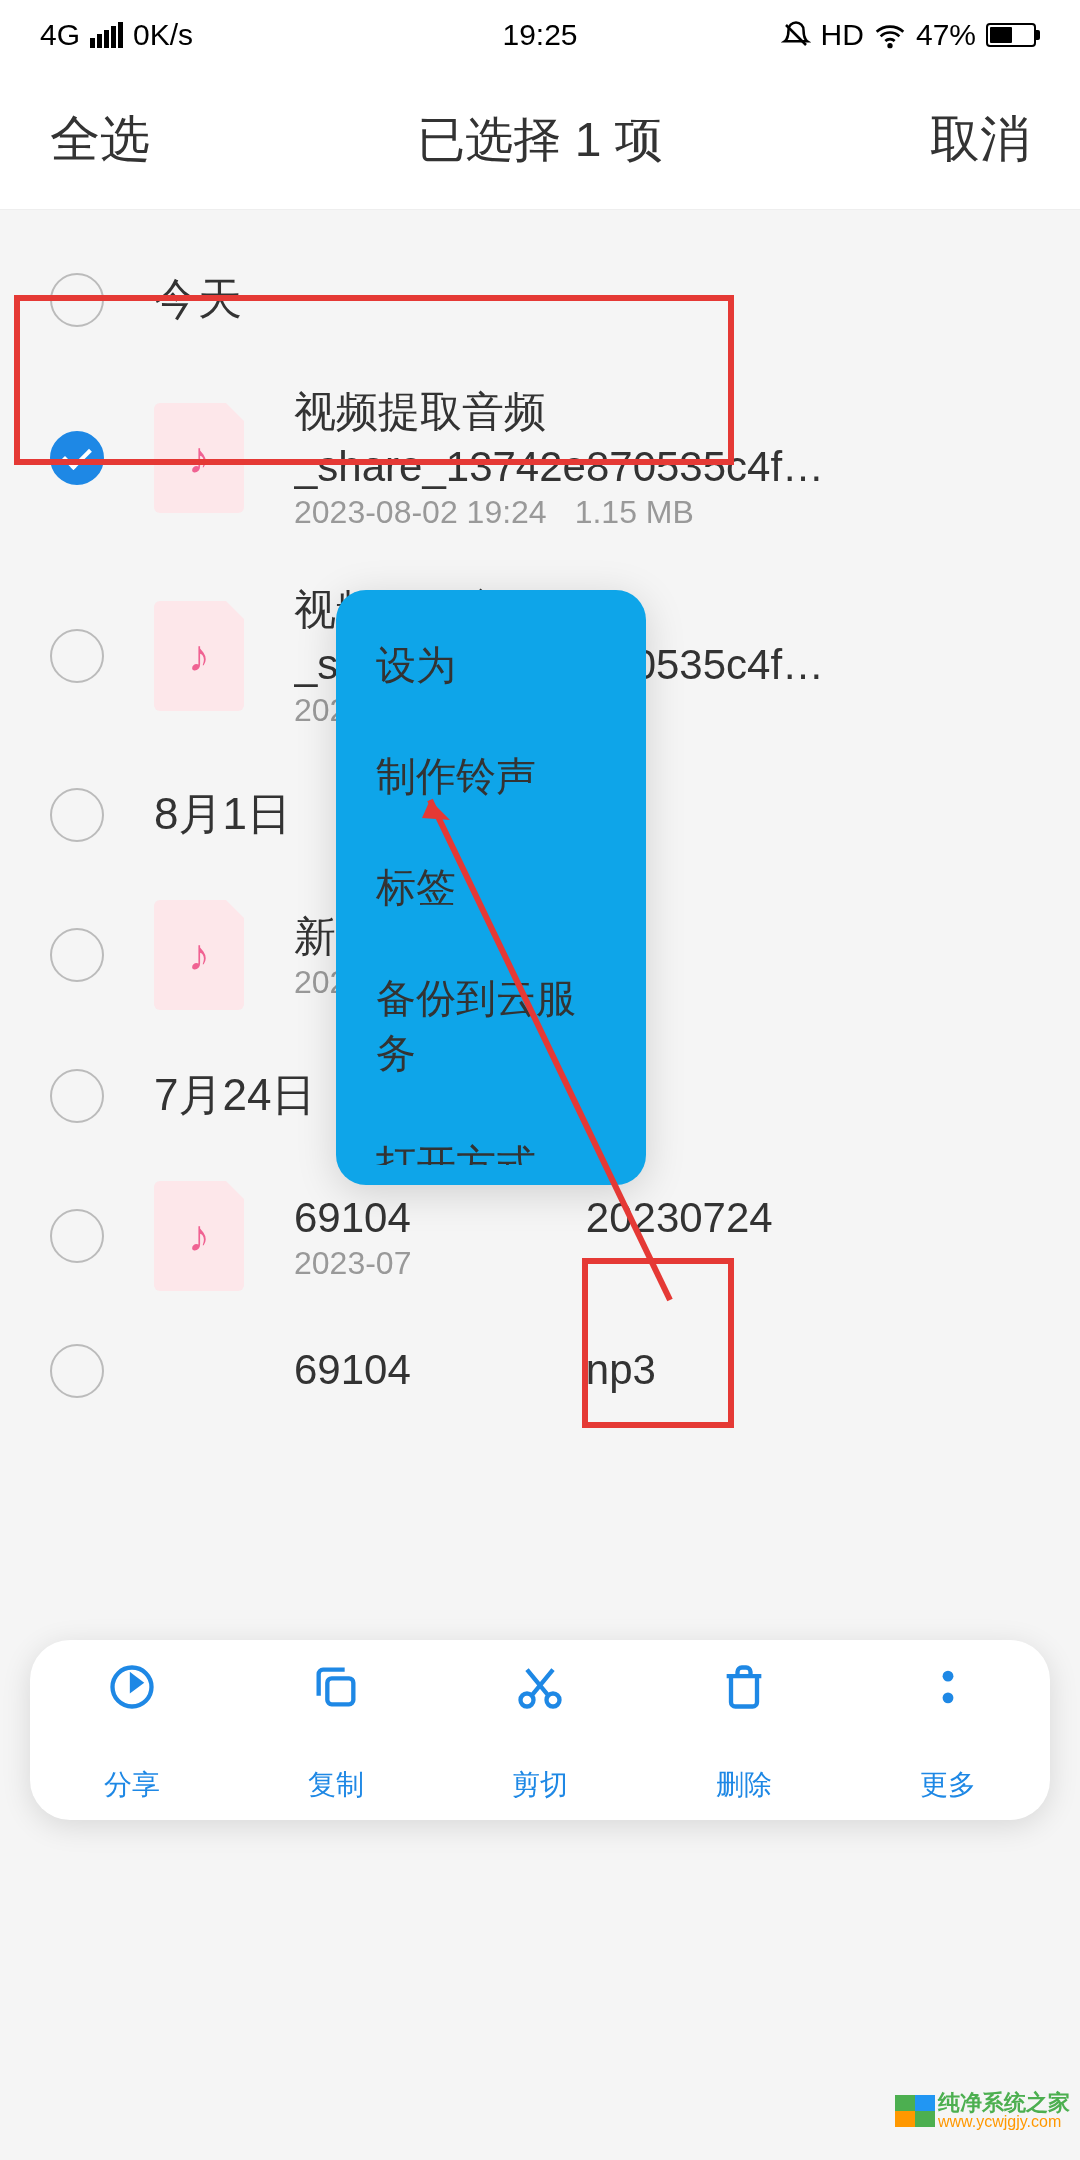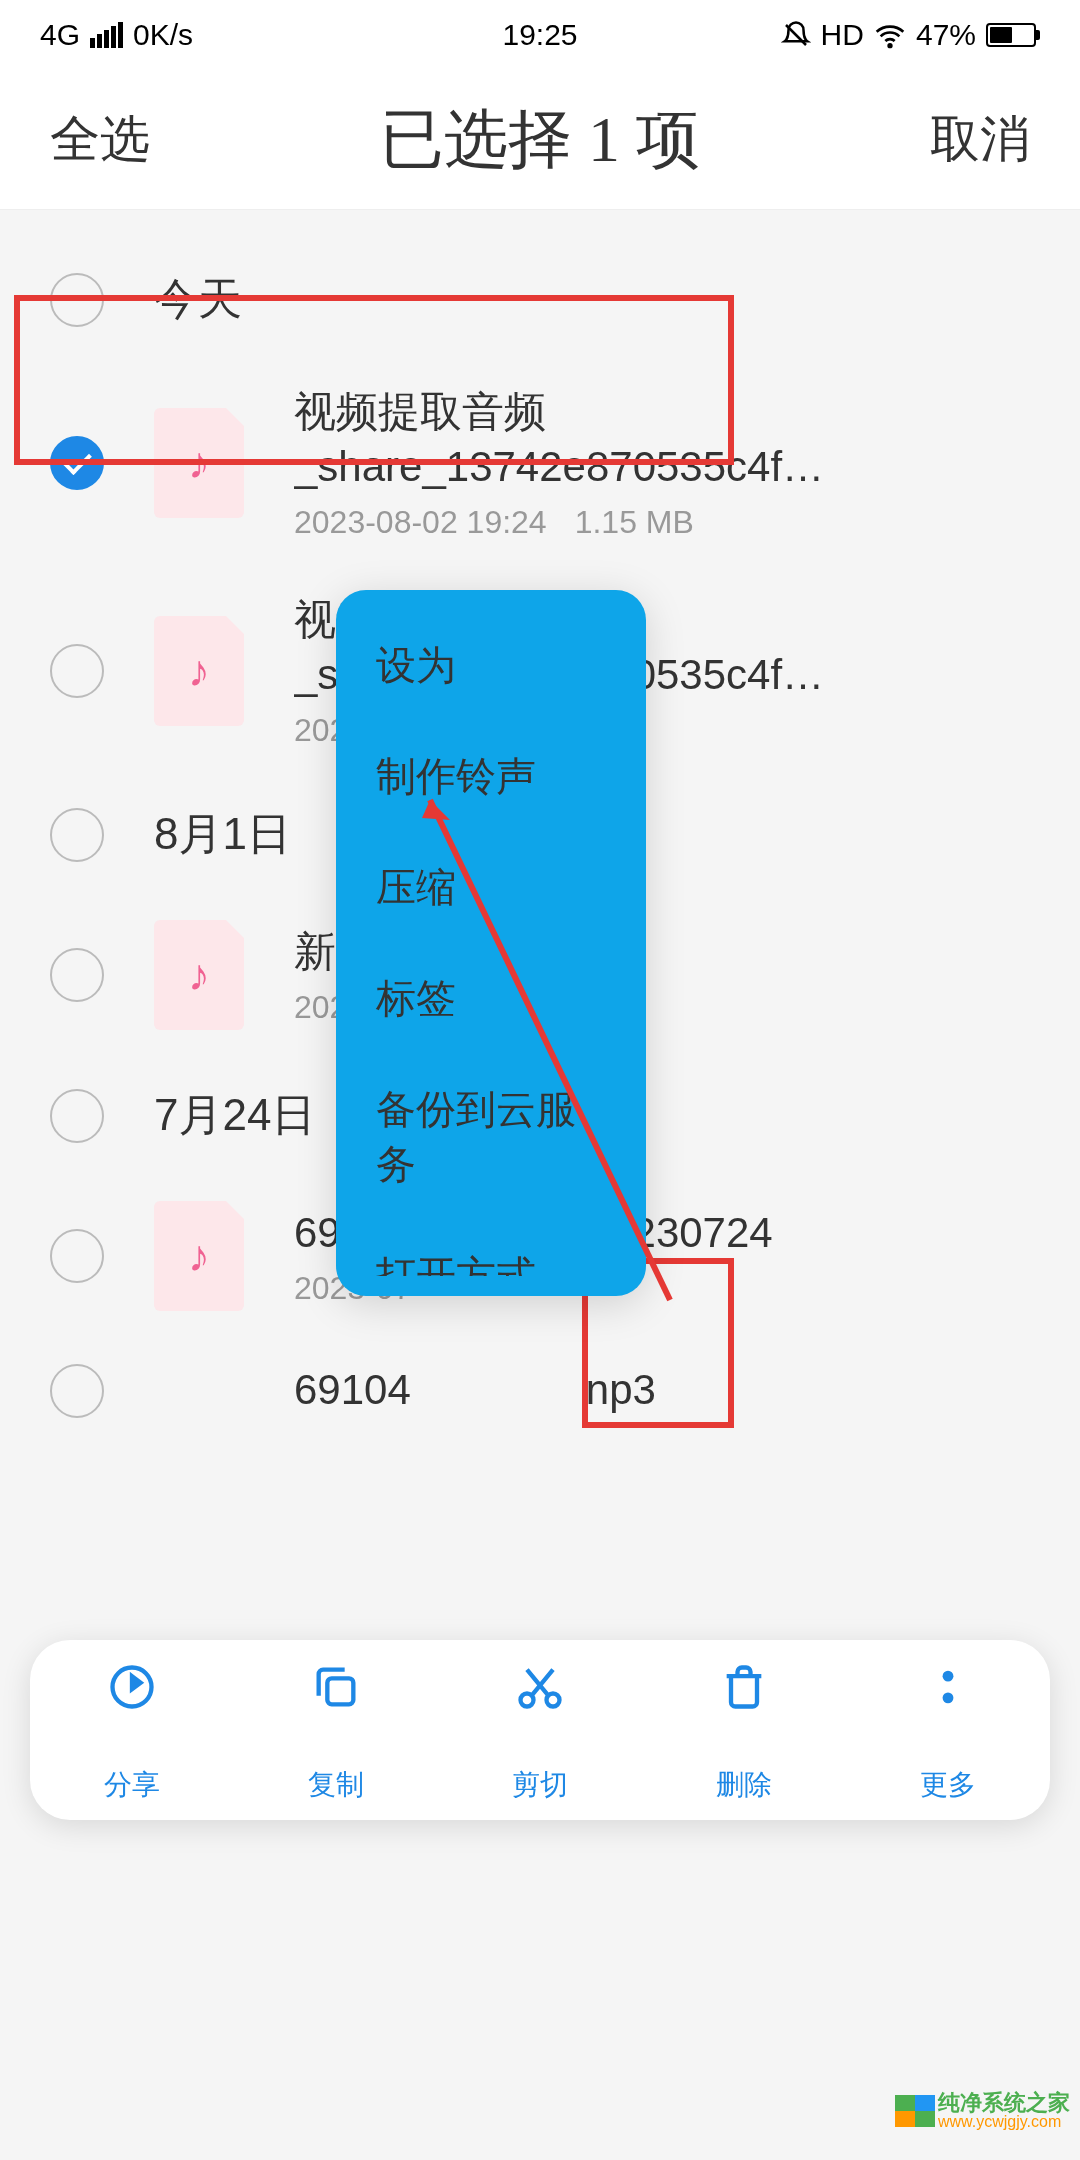--- a/index.html
+++ b/index.html
@@ -38,21 +38,21 @@
   .header {
     height: 140px;
     display: flex;
     align-items: center;
     justify-content: space-between;
     padding: 0 50px;
     background: #fff;
     border-bottom: 1px solid #eee;
   }
   .header-btn { font-size: 50px; color: #333; }
-  .header-title { font-size: 64px; color: #333; font-weight: 400; font-family: Liberation Serif, serif; }
+  .header-title { font-size: 48px; color: #333; font-weight: 400; }
   
   .list { padding-top: 30px; }
   .section-header {
     display: flex;
     align-items: center;
     padding: 30px 50px;
     gap: 50px;
   }
   .section-title { font-size: 44px; color: #333; font-weight: 500; }
   .checkbox {
@@ -97,21 +97,21 @@
     border-color: transparent #f5f5f5 transparent transparent;
   }
   .music-note { color: #f06292; font-size: 44px; }
   .file-info { flex: 1; min-width: 0; }
   .file-name {
     font-size: 42px; color: #333;
     line-height: 1.3;
     overflow: hidden; text-overflow: ellipsis;
     display: -webkit-box; -webkit-line-clamp: 2; -webkit-box-orient: vertical;
   }
-  .file-meta { font-size: 32px; color: #999; margin-top: 10px; }
+  .file-meta { font-size: 32px; color: #999; }
   .file-meta span { margin-right: 28px; }
   
   .highlight-box {
     position: absolute;
     border: 6px solid #e53935;
     pointer-events: none;
   }
   
   .popup-menu {
     position: absolute;
@@ -304,21 +304,20 @@
     <div class="file-info" style="margin-left:140px">
       <div class="file-name" style="white-space:pre">69104               np3</div>
     </div>
   </div>
 
 </div>
 
 <div class="popup-menu">
   <div class="popup-item">设为</div>
   <div class="popup-item">制作铃声</div>
-  <div class="popup-item">压缩</div>
   <div class="popup-item">标签</div>
   <div class="popup-item">备份到云服务</div>
   <div class="popup-item" style="overflow:hidden;height:50px">打开方式</div>
 </div>
 
 <div class="bottom-bar">
   <div class="bottom-btn">
     <span class="icon">
       <svg viewBox="0 0 24 24" fill="none" stroke="#1e88e5" stroke-width="2">
           <circle cx="12" cy="12" r="9"></circle>

